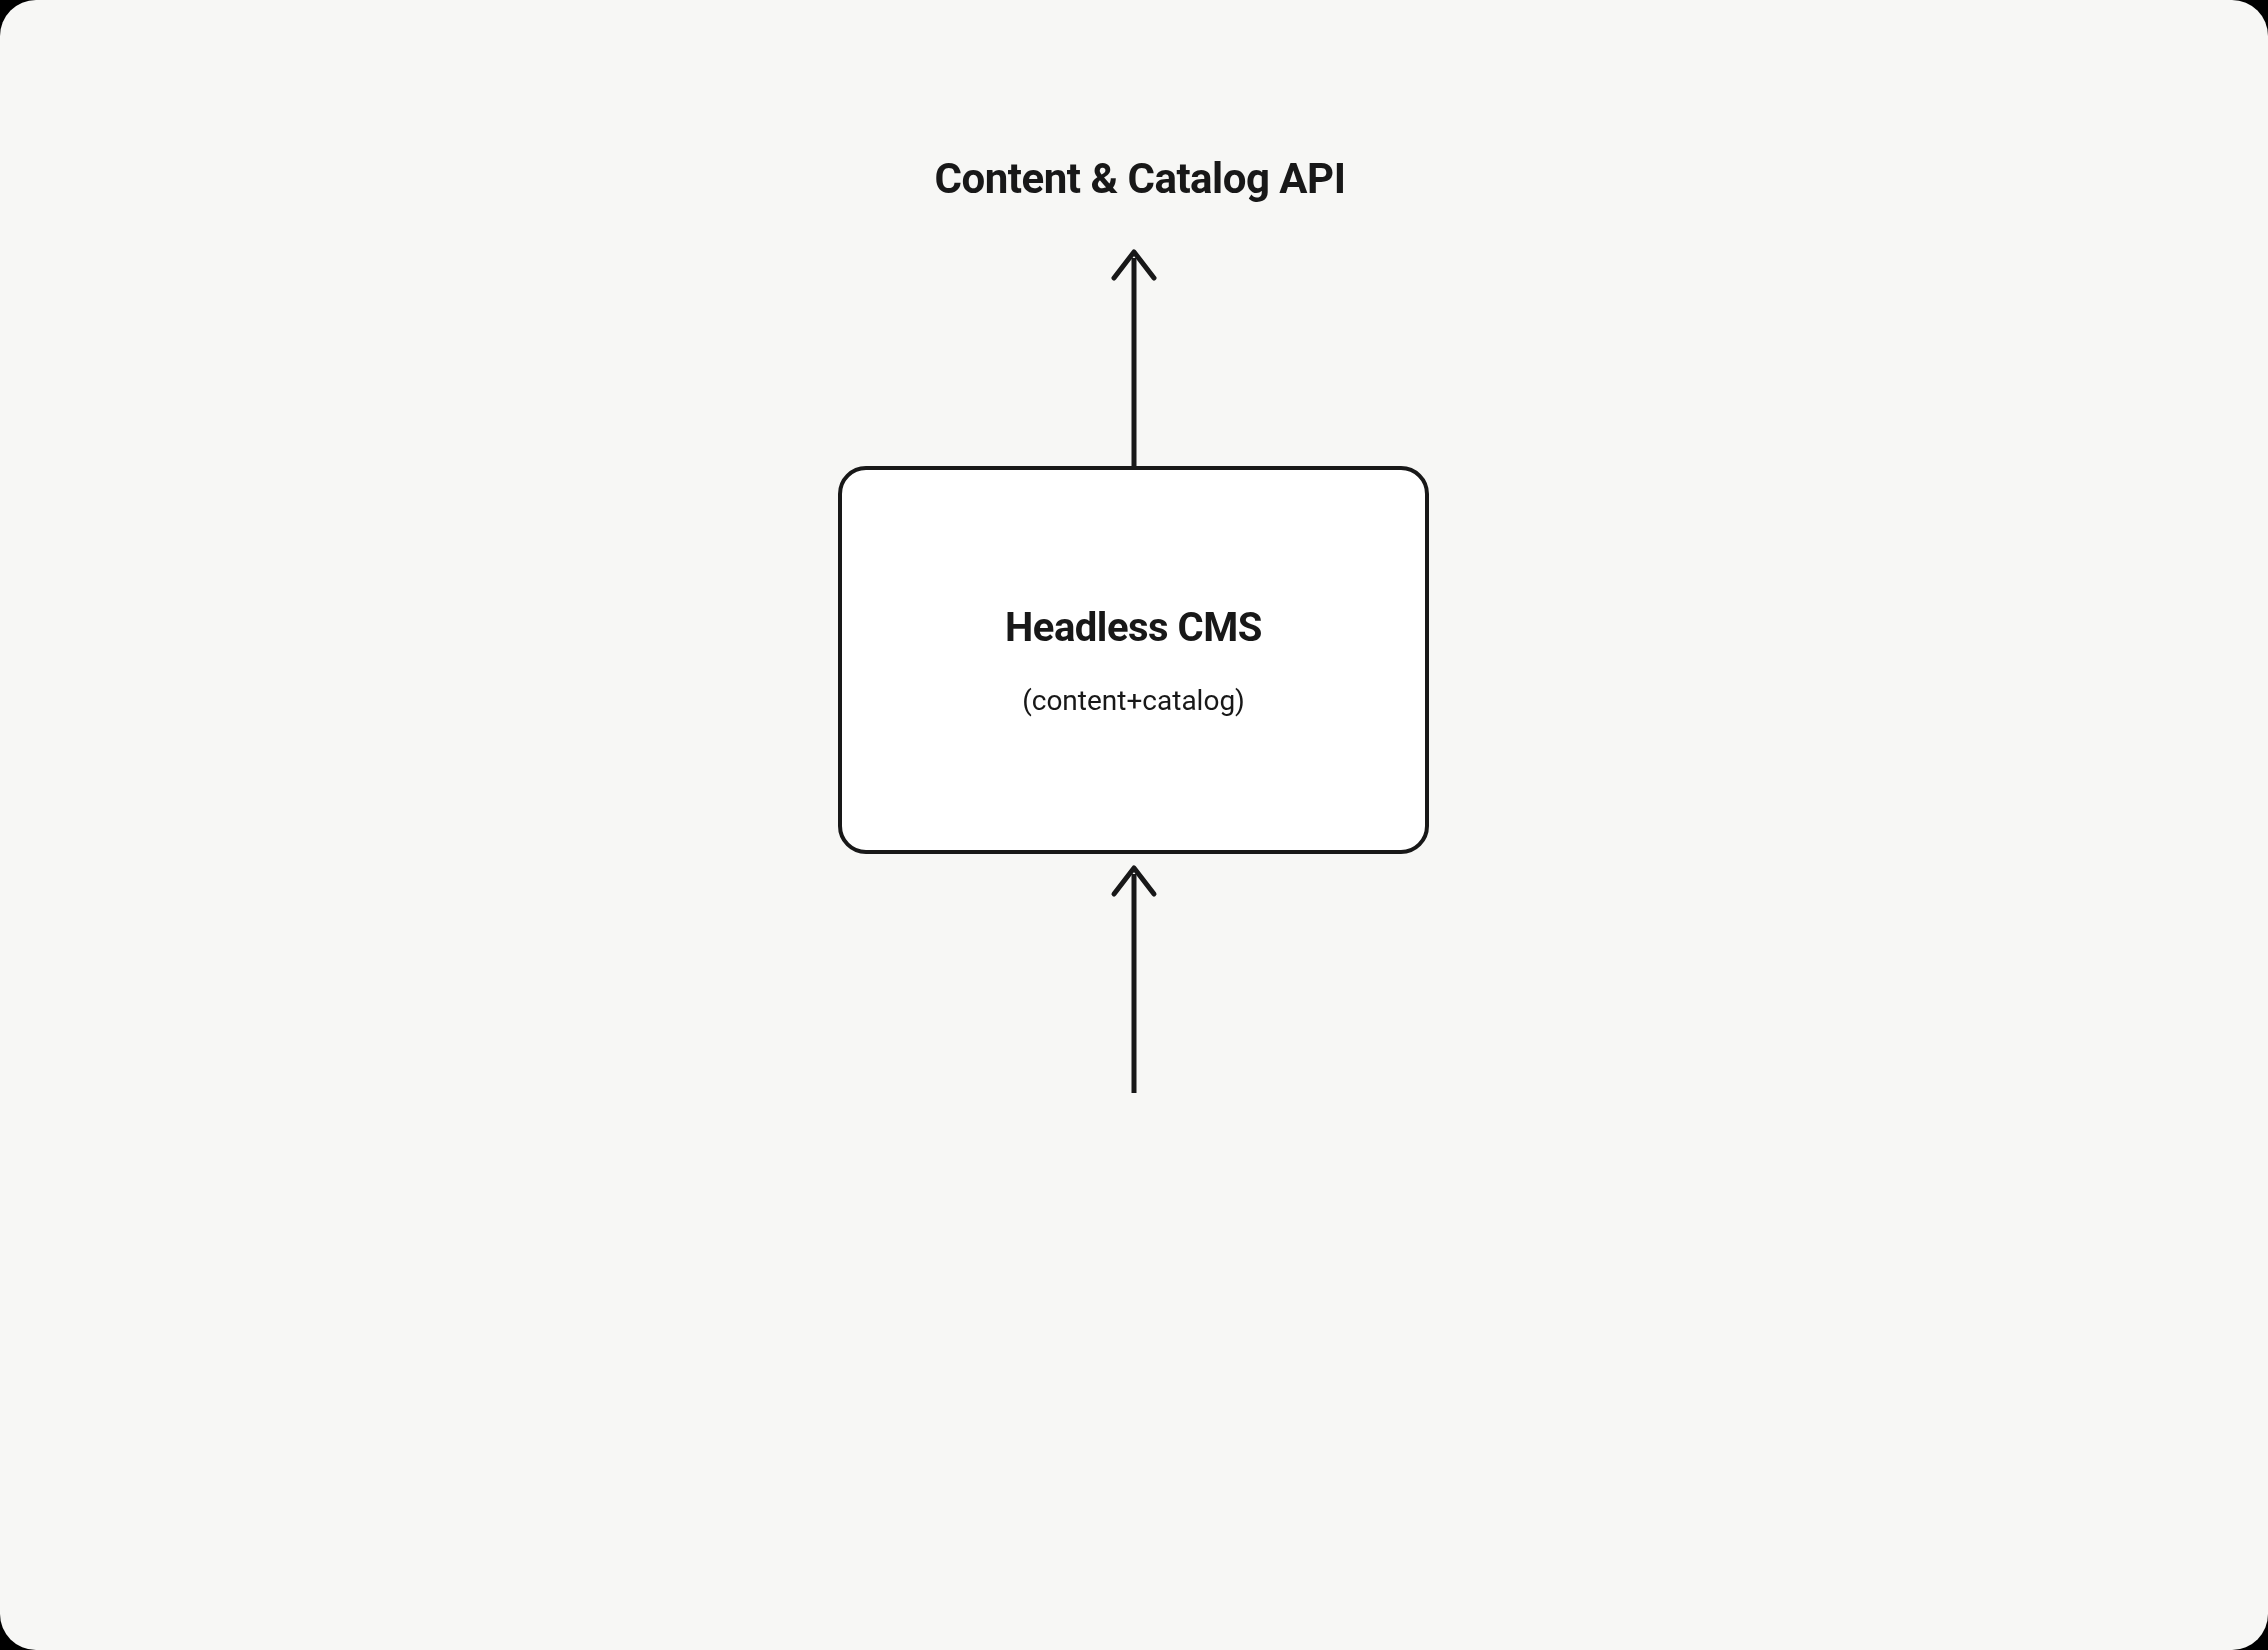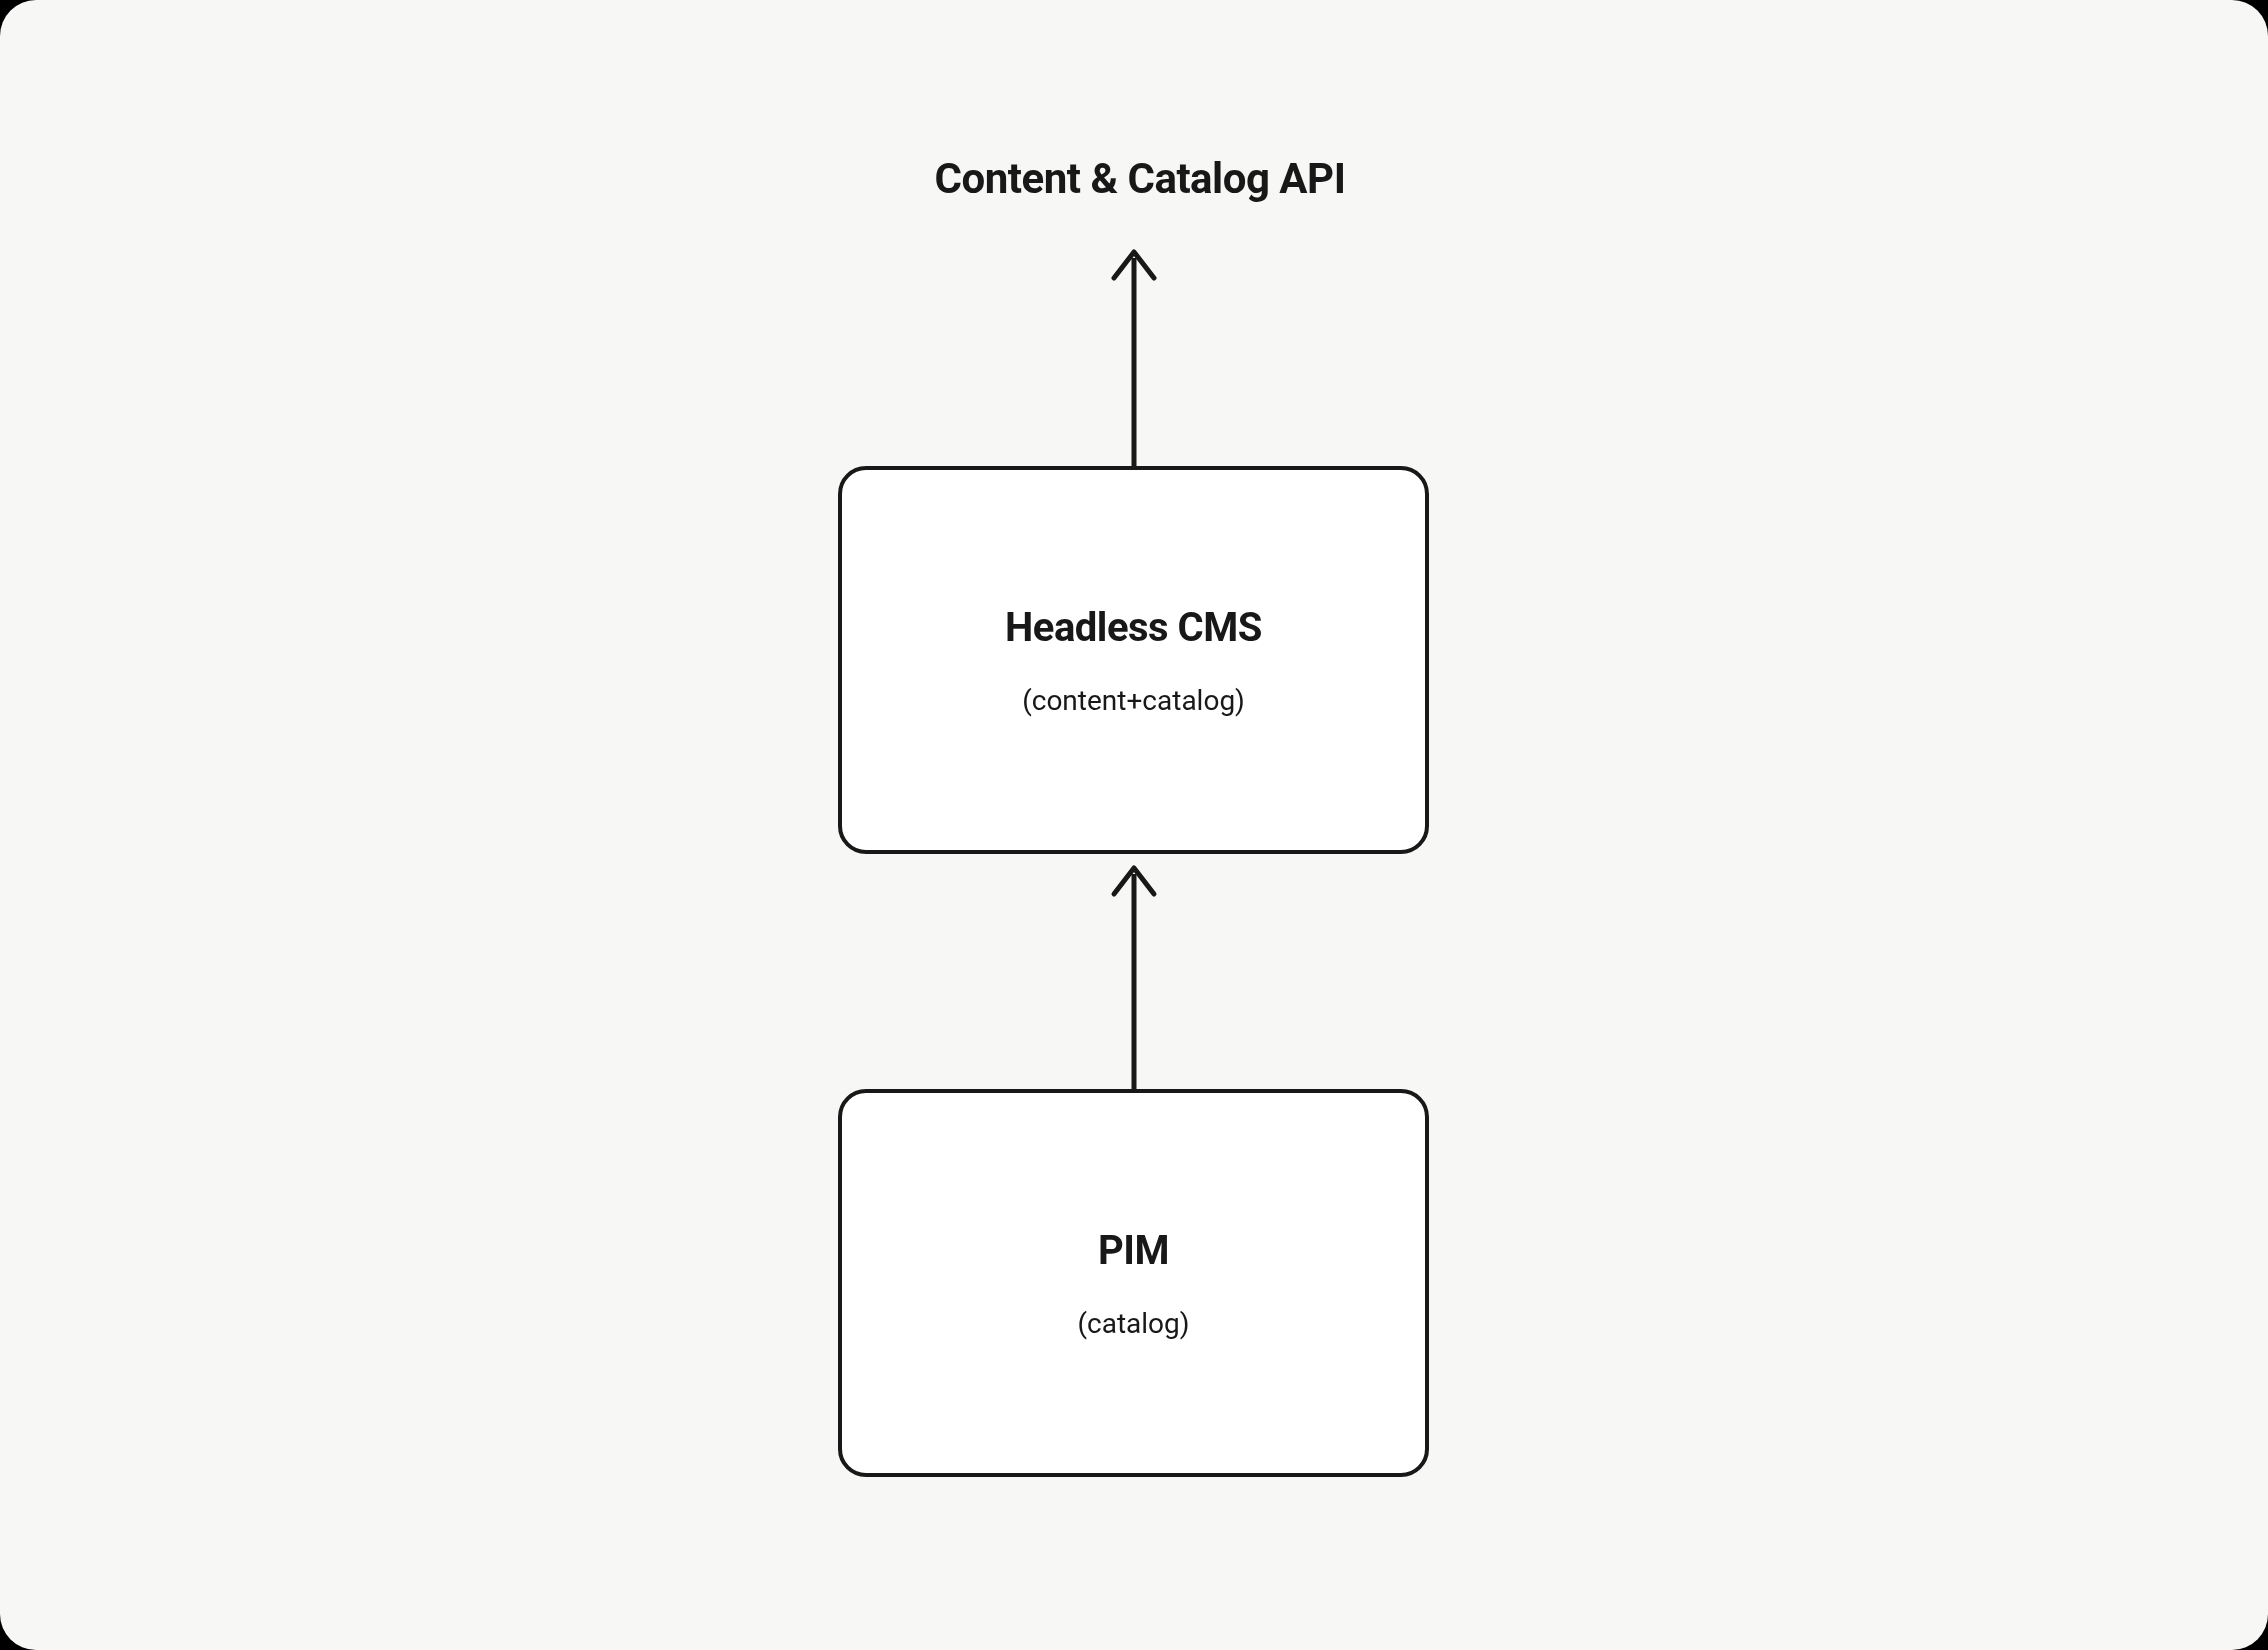--- a/index.html
+++ b/index.html
@@ -99,18 +99,14 @@
     <div class="box-subtitle">(content+catalog)</div>
   </div>
 
   <div class="arrow" style="top:854px;">
     <svg width="60" height="239" viewBox="0 0 60 239">
       <line x1="30" y1="239" x2="30" y2="20" stroke="#181818" stroke-width="5"></line>
       <polyline points="10,40 30,14 50,40" fill="none" stroke="#181818" stroke-width="5" stroke-linecap="round" stroke-linejoin="round"></polyline>
     </svg>
   </div>
 
-  <div class="box box-pim">
-    <div class="box-title">PIM</div>
-    <div class="box-subtitle">(catalog)</div>
-  </div>
 
 </div>
 
 </body></html>

